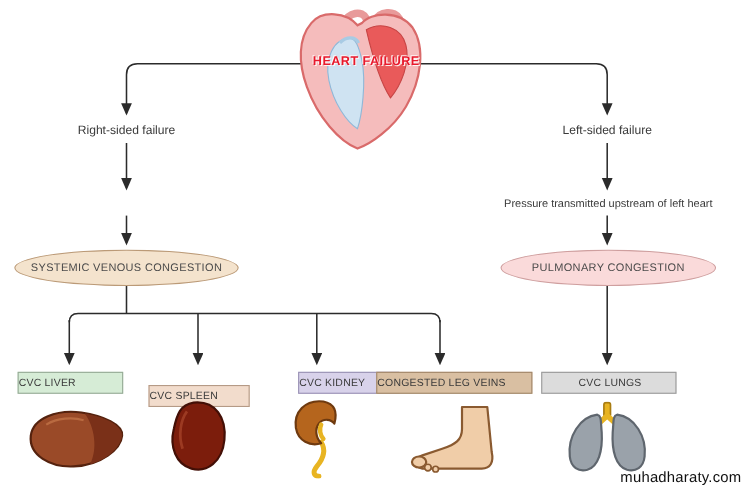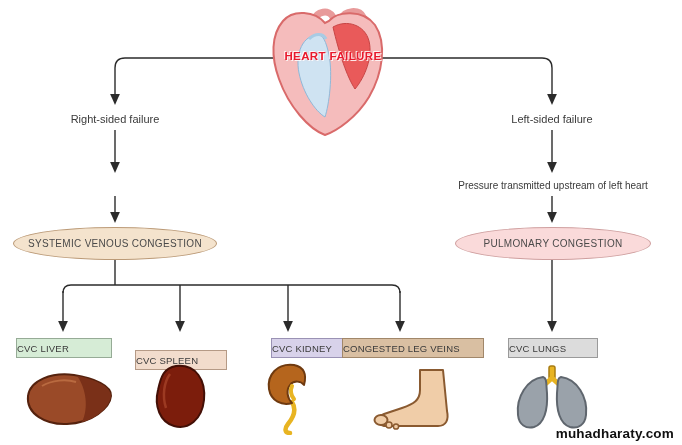--- a/index.html
+++ b/index.html
@@ -24,21 +24,21 @@
   .obox{
     display:flex;align-items:center;height:18px;
     font-size:9.5px;color:#3a3a3a;letter-spacing:.2px;border:1px solid #8f8f8f;text-align:center;
   }
   .obox.liver{background:#d6ecd6;border-color:#96ab96;}
   .obox.spleen{background:#f2dccc;border-color:#b59a86;margin-top:12px;}
   .obox.kidney{background:#d8d2ea;border-color:#9a92b4;}
   .obox.legveins{background:#d9bfa2;border-color:#a1876a;}
   .obox.lungs{background:#dcdcdc;border-color:#9a9a9a;}
   .watermark{
-    font-size:13.5px;font-weight:bold;color:#101010;letter-spacing:.2px;
+    font-size:13.5px;font-weight:normal;color:#101010;letter-spacing:.2px;
   }
 </style>
 </head>
 <body>
 
 <div class="canvas">
 
   <svg class="flow-svg" viewBox="0 0 682 445" xmlns="http://www.w3.org/2000/svg">
     <defs>
       <marker id="ah" markerWidth="9" markerHeight="8" refX="6.5" refY="3.5" orient="auto">
@@ -89,21 +89,21 @@
   </div>
   <div class="abs obox spleen" style="left:135px;top:338px;width:90px;">
     <span>CVC SPLEEN</span>
   </div>
   <div class="abs obox kidney" style="left:243px;top:338px;width:90px;margin-left:28px;">
     <span>CVC KIDNEY</span>
   </div>
   <div class="abs obox legveins" style="left:342px;top:338px;width:140px;">
     <span>CONGESTED LEG VEINS</span>
   </div>
-  <div class="abs obox lungs" style="left:508px;top:338px;width:88px;">
+  <div class="abs obox lungs" style="left:492px;top:338px;width:88px;padding-left:33px;">
     <span>CVC LUNGS</span>
   </div>
 
   <svg class="abs" style="left:22px;top:368px;width:95px;height:62px;" viewBox="0 0 95 62" xmlns="http://www.w3.org/2000/svg">
     <path d="M6,28 C8,12 30,4 52,7 C72,10 90,18 89,28 C88,40 70,55 45,56 C24,57 4,46 6,28 Z" fill="#9a4a28" stroke="#55220e" stroke-width="2" stroke-linejoin="round"></path>
     <path d="M55,8 C72,11 89,18 89,28 C88,38 76,50 60,54 C67,40 64,20 55,8 Z" fill="#7a3018"></path>
     <path d="M20,18 C30,12 44,11 54,14" stroke="#b96a40" stroke-width="2" fill="none"></path>
   </svg>
 
   <svg class="abs" style="left:148px;top:362px;width:62px;height:70px;" viewBox="0 0 62 70" xmlns="http://www.w3.org/2000/svg">

